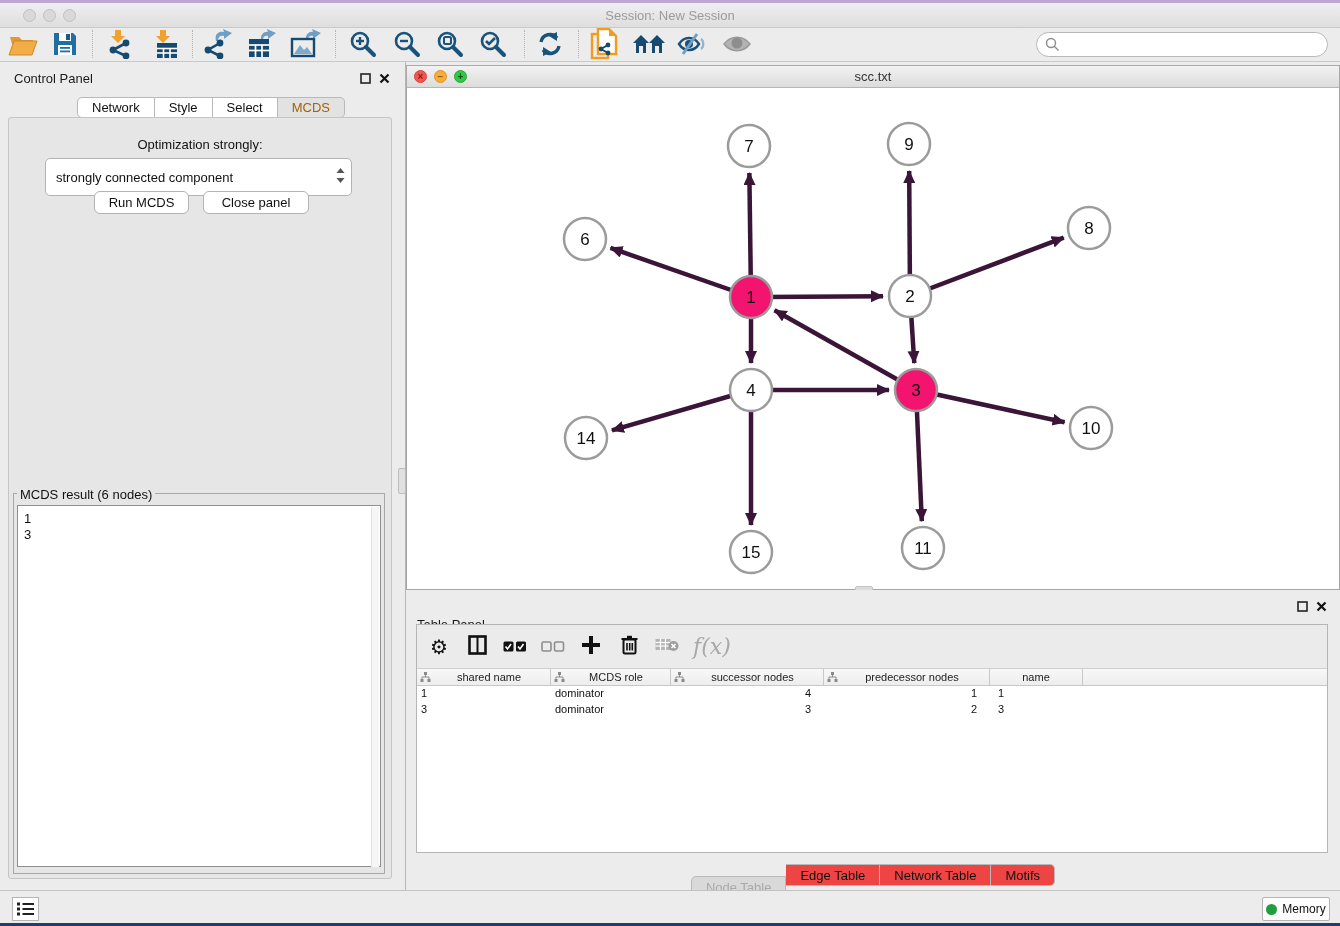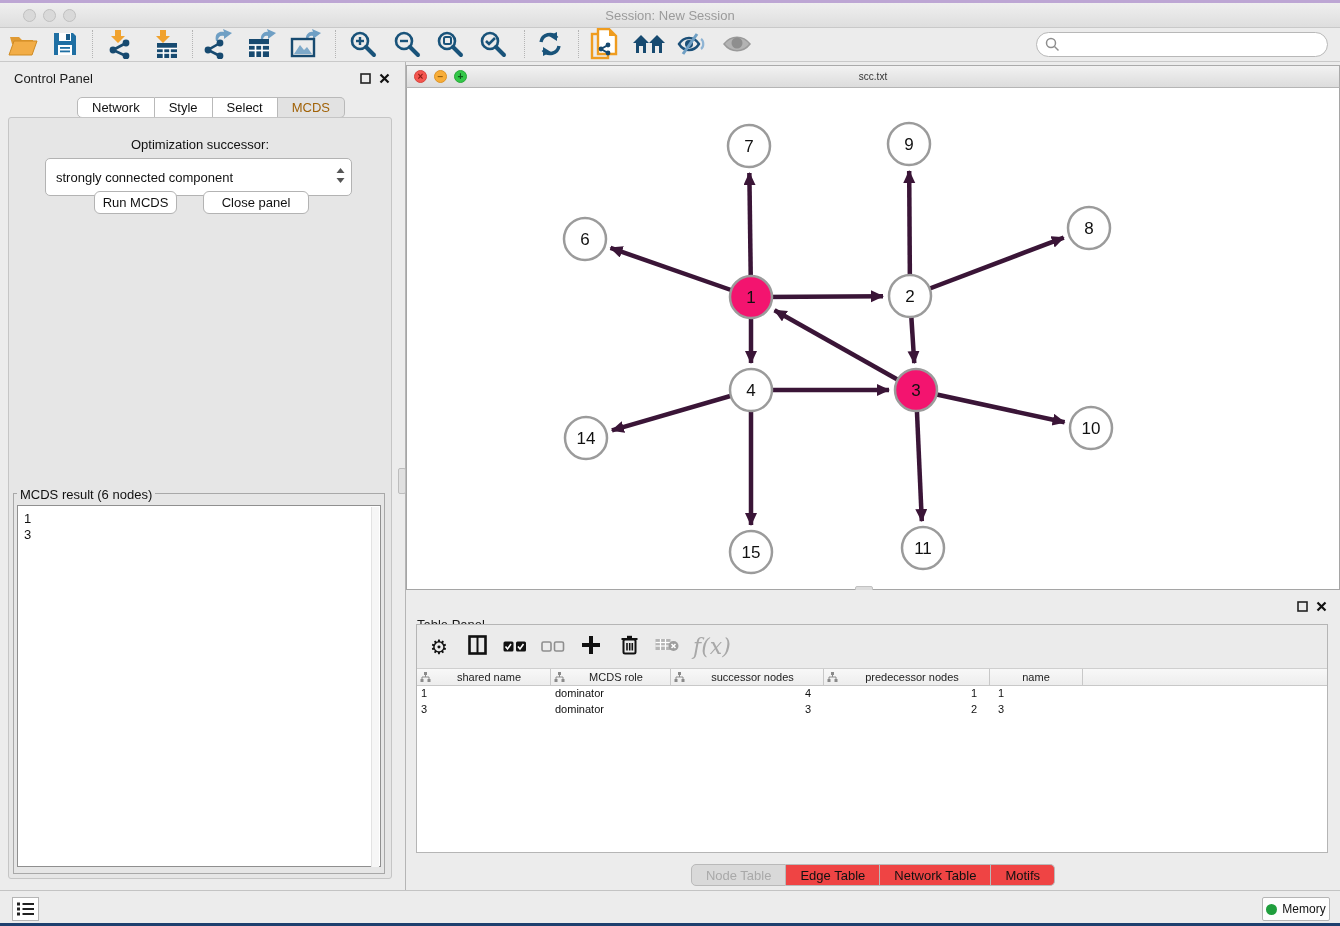--- a/index.html
+++ b/index.html
@@ -42,41 +42,41 @@
   .result-text { padding:5px 6px; font-size:13px; line-height:16px; color:#111; white-space:pre; }
   .result-scroll { position:absolute; right:1px; top:1px; width:8px; height:360px; background:#f6f6f6; border-left:1px solid #e2e2e2; }
 
   
   .vsplit { left:405px; top:62px; width:1px; height:828px; background:#b5b5b5; }
   .vgrip { left:398px; top:468px; width:8px; height:26px; background:#e0e0e0; border:1px solid #bdbdbd; border-radius:2px; }
   .hgrip { left:855px; top:586px; width:18px; height:6px; background:#dcdcdc; border:1px solid #c2c2c2; border-radius:2px; }
 
   
   .netwin-title { left:406px; top:65px; width:934px; height:23px; background:linear-gradient(#f2f2f2,#dcdcdc); border:1px solid #aaa; border-bottom:1px solid #b5b5b5; }
-  .netwin-title .title { width:100%; text-align:center; line-height:22px; font-size:10px; color:#333; }
+  .netwin-title .title { width:100%; text-align:center; line-height:22px; font-size:13px; color:#333; }
   .tl2 { width:13px; height:13px; border-radius:50%; top:4px; font-size:10px; font-weight:bold; text-align:center; line-height:12px; }
   .net-canvas { left:406px; top:88px; width:934px; height:502px; background:#fff; border:1px solid #a5a5a5; border-top:none; }
 
   
   .tablepanel-bg { left:406px; top:590px; width:934px; height:300px; background:#ececec; }
   .tp-title { left:417px; top:600px; font-size:13px; color:#1a1a1a;margin-top:17px; }
   .tp-toolbar-box { left:416px; top:624px; width:912px; height:229px; background:#fff; border:1px solid #b5b5b5; }
   .tp-toolbar { height:44px; background:#ebebeb; border-bottom:1px solid #cfcfcf; display:flex; align-items:center; padding-left:10px; gap:14px; }
   .tp-icon { width:24px; text-align:center; }
   .thead { display:flex; height:17px; background:linear-gradient(#f8f8f8,#ededed); border-bottom:1px solid #c8c8c8; }
   .th { display:flex; align-items:center; font-size:11px; color:#222; border-right:1px solid #c8c8c8; padding:0 3px; }
   .th .lbl { margin:12px auto; }
   .trow { display:flex; height:16px; font-size:11px; color:#111; }
   .td { padding:1px 4px; overflow:hidden; }
   .td.r { text-align:right; padding-right:13px; }
   .tp-tabs { left:406px; top:864px; width:934px; display:flex; justify-content:center; }
   .btab { height:22px; line-height:21px; font-size:13px; padding:0 14px; background:#ef4444; border:1px solid #b9b9b9; border-left:none; color:#111; }
   .btab:first-child { border-left:1px solid #b9b9b9; border-radius:5px 0 0 5px; }
   .btab:last-child { border-radius:0 5px 5px 0; }
-  .btab.sel { background:#d9d9d9; color:#a9a9a9; }
+  .btab.sel { background:#d9d9d9; color:#a9a9a9;margin-top:12px; }
 
   
   .statusbar { left:0; top:890px; width:1340px; height:33px; background:#ececec; border-top:1px solid #c3c3c3; }
   .list-btn { left:12px; top:897px; width:27px; height:24px; background:#fff; border:1px solid #b5b5b5; display:flex; align-items:center; justify-content:center; }
   .mem-btn { left:1262px; top:897px; width:68px; height:24px; background:#fdfdfd; border:1px solid #b5b5b5; border-radius:2px; display:flex; align-items:center; justify-content:center; gap:5px; font-size:12px; color:#111; }
   .mem-dot { width:11px; height:11px; border-radius:50%; background:#1f9e3d; }
 
   .fx { font-family:"DejaVu Serif", serif; font-style:italic; font-size:22px; color:#a8a8a8; }
 </style>
 </head>
@@ -258,33 +258,33 @@
 </div>
 
 <div class="abs cp-tabs">
   <div class="tab">Network</div>
   <div class="tab">Style</div>
   <div class="tab">Select</div>
   <div class="tab sel">MCDS</div>
 </div>
 
 <div class="abs cp-inner"></div>
-<div class="abs opt-label">Optimization successor:</div>
+<div class="abs opt-label">Optimization strongly:</div>
 
 <div class="abs combo">
   <span>strongly connected component</span>
   <span class="stepper">
     <svg width="9" height="15" viewBox="0 0 9 15">
       <path d="M4.5 0 L8.5 5 H0.5 Z" fill="#555"></path>
         <path d="M4.5 15 L0.5 10 H8.5 Z" fill="#555"></path>
     </svg>
   </span>
 </div>
 
-<div class="abs btn" style="left:94px; top:191px; width:83px;text-align:right;">Run MCDS</div>
+<div class="abs btn" style="left:94px; top:191px; width:95px;text-align:right;">Run MCDS</div>
 <div class="abs btn" style="left:203px; top:191px; width:106px;">Close panel</div>
 
 <div class="abs fieldset"></div>
 <div class="abs fieldset-legend">MCDS result (6 nodes)</div>
 <div class="abs result-area">
   <div class="result-text">1
 3</div>
   <div class="result-scroll"></div>
 </div>
 

